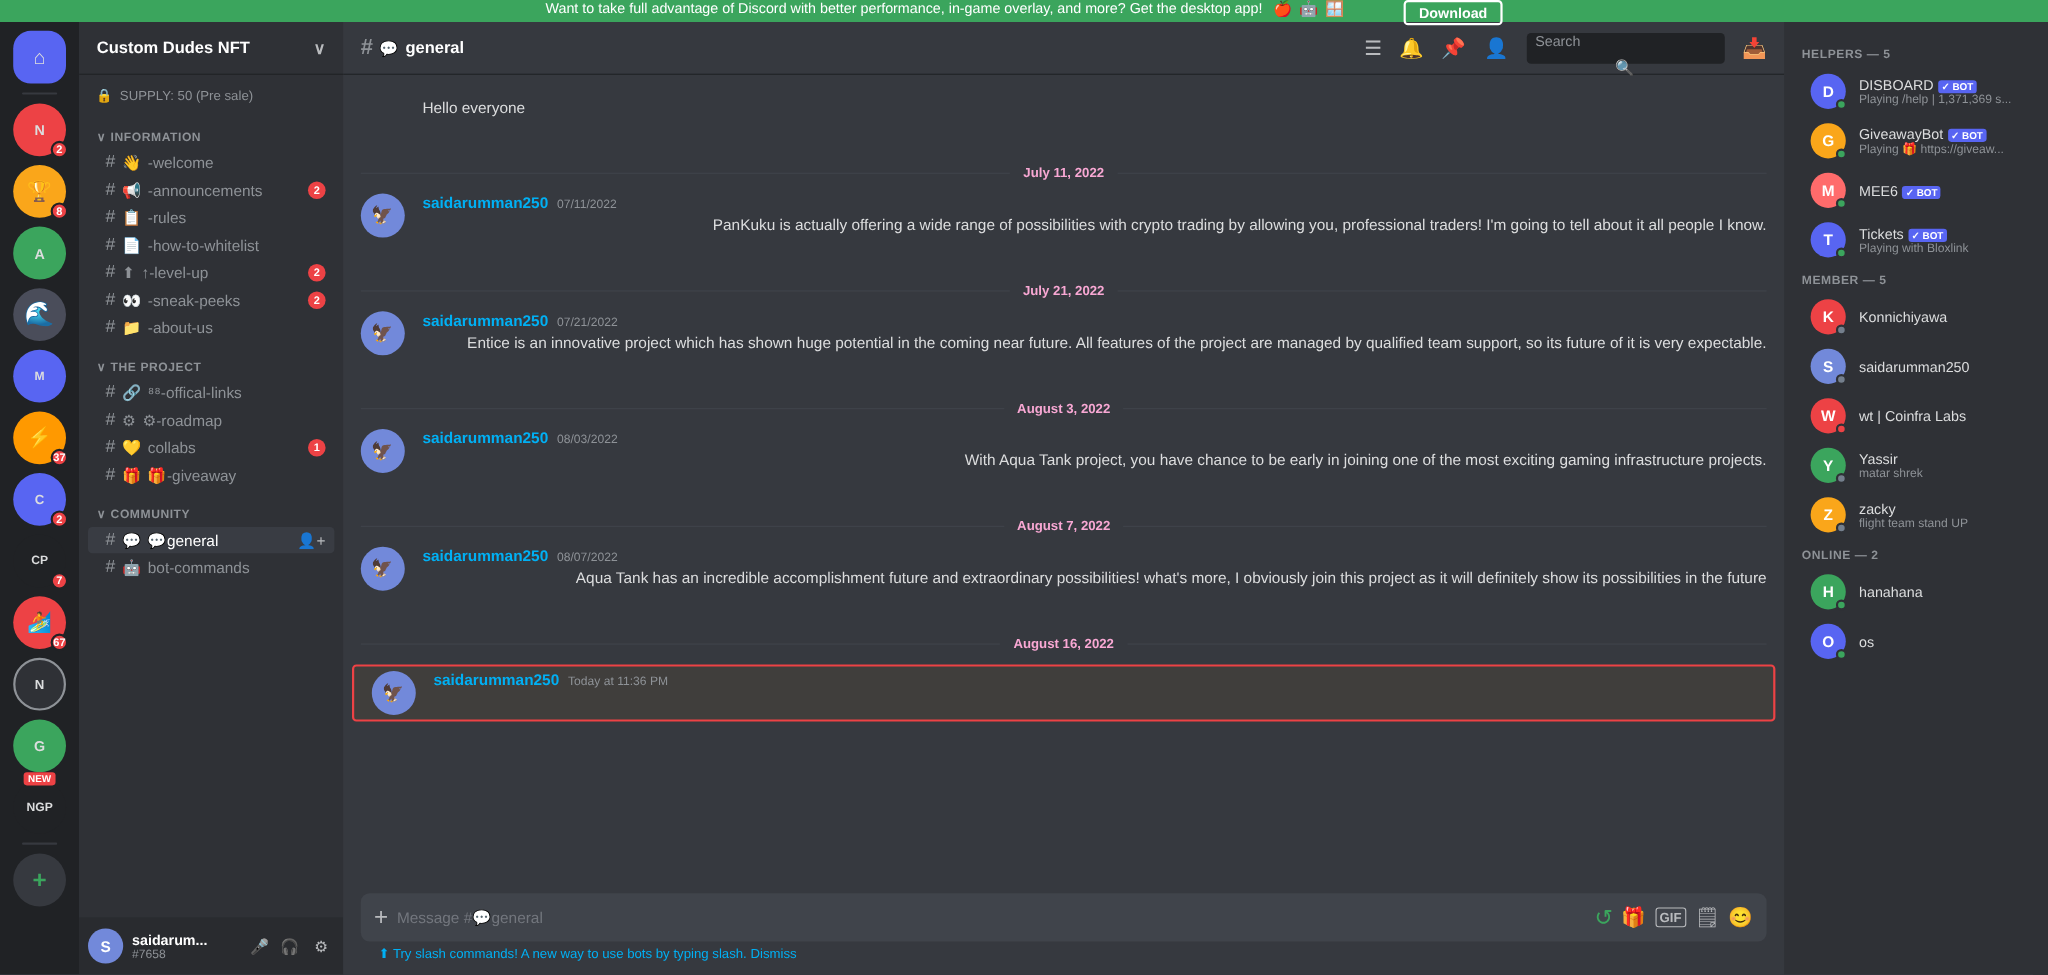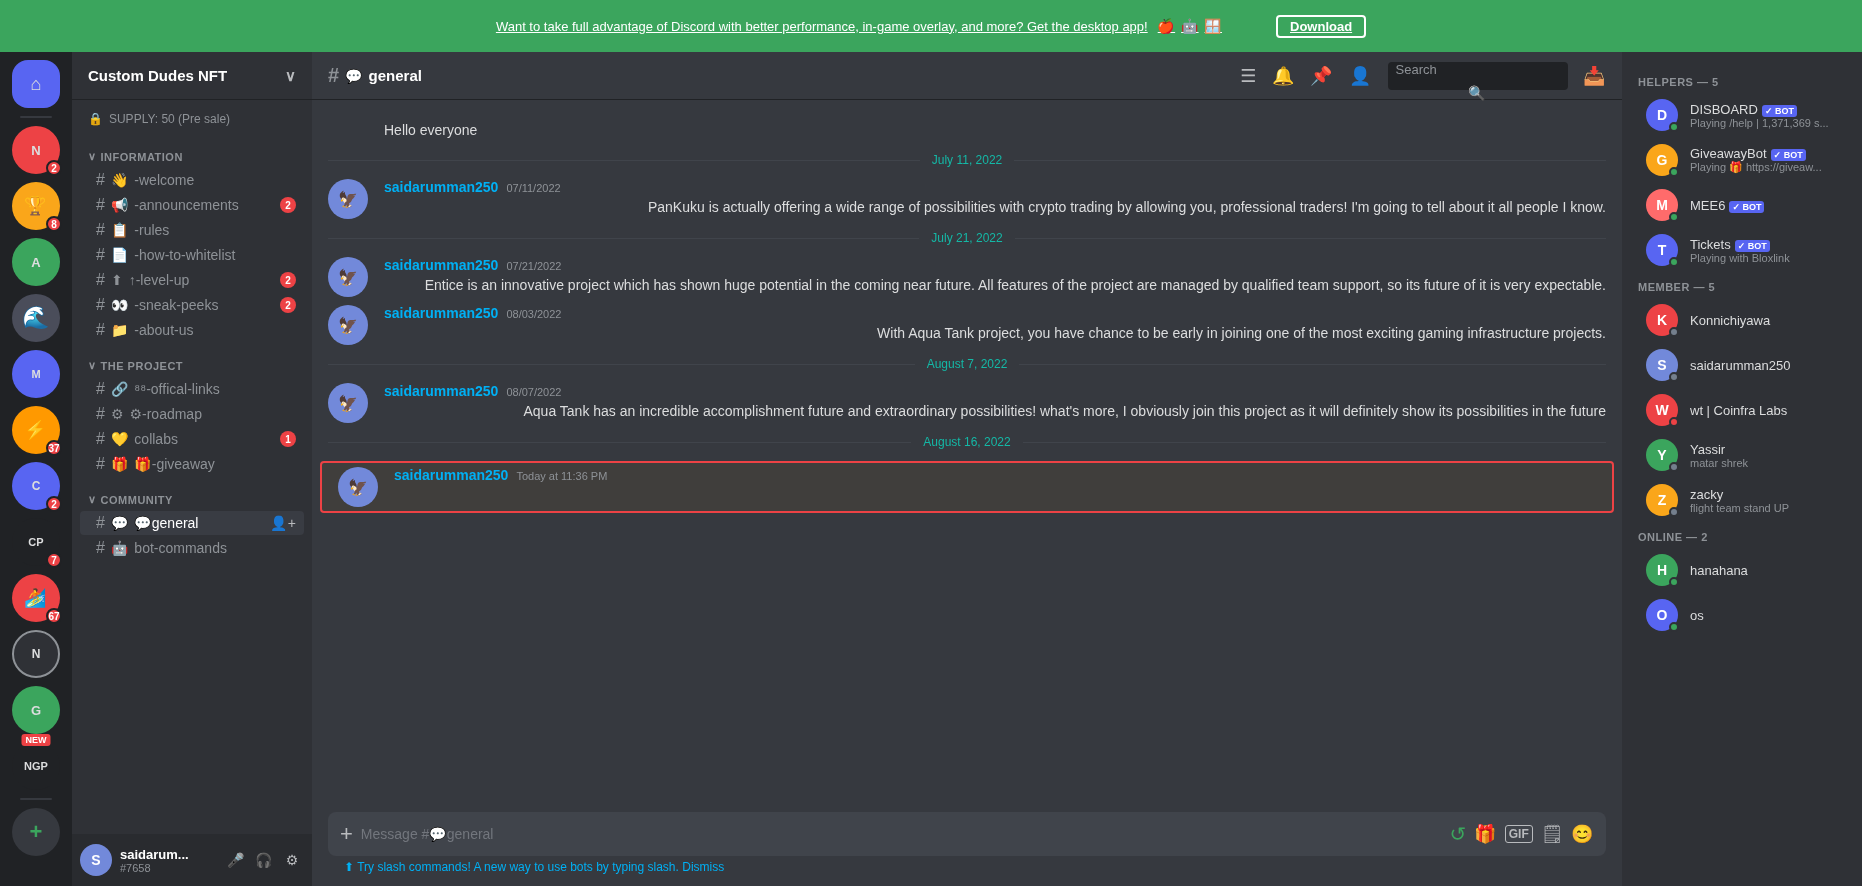--- a/index.html
+++ b/index.html
@@ -1,30 +1,29 @@
 <!DOCTYPE html>
 <html><head>
   <meta charset="utf-8">
   <style>
     * { margin: 0; padding: 0; box-sizing: border-box; }
     body { font-family: 'Segoe UI', Arial, sans-serif; background: #36393f; color: #dcddde; width: 1862px; height: 886px; overflow: hidden; display: flex; flex-direction: column; }
 
     
     .top-banner {
       background: #3ba55d;
-      height: 52px;
-      display: flex;
-      align-items: center;
+      height: 20px;
+      display: flex;
+      align-items: flex-start;
       justify-content: center;
       gap: 10px;
       font-size: 13px;
       color: #fff;
       flex-shrink: 0;
       z-index: 100;
-      text-decoration: underline;
     }
     .top-banner .platform-icons { display: flex; gap: 6px; align-items: center; }
     .top-banner .platform-icon { font-size: 14px; }
     .download-btn {
       border: 2px solid #fff;
       border-radius: 4px;
       padding: 2px 12px;
       font-size: 13px;
       color: #fff;
       background: transparent;
@@ -273,23 +272,24 @@
       flex: 1;
       overflow-y: auto;
       padding: 16px 0;
       text-align: right;
     }
     .date-divider {
       display: flex;
       align-items: center;
       padding: 8px 16px;
       gap: 12px;
-      color: #14b8a6;
+      color: #f9a8d4;
       font-size: 12px;
-      font-weight: 400;
+      font-weight: 700;
+      margin-top: 29px;
     }
     .date-divider::before, .date-divider::after {
       content: '';
       flex: 1;
       height: 1px;
       background: #40444b;
     }
     .message-group {
       display: flex;
       padding: 4px 16px;
@@ -661,20 +661,21 @@
         <div class="msg-avatar" style="background:#7289da;">🦅</div>
         <div class="msg-content">
           <div class="msg-header">
             <span class="msg-username">saidarumman250</span>
             <span class="msg-timestamp">07/21/2022</span>
           </div>
           <div class="msg-text">Entice is an innovative project which has shown huge potential in the coming near future. All features of the project are managed by qualified team support, so its future of it is very expectable.</div>
         </div>
       </div>
 
+      <div class="date-divider">August 3, 2022</div>
 
       <div class="message-group">
         <div class="msg-avatar" style="background:#7289da;">🦅</div>
         <div class="msg-content">
           <div class="msg-header">
             <span class="msg-username">saidarumman250</span>
             <span class="msg-timestamp">08/03/2022</span>
           </div>
           <div class="msg-text">With Aqua Tank project, you have chance to be early in joining one of the most exciting gaming infrastructure projects.</div>
         </div>

